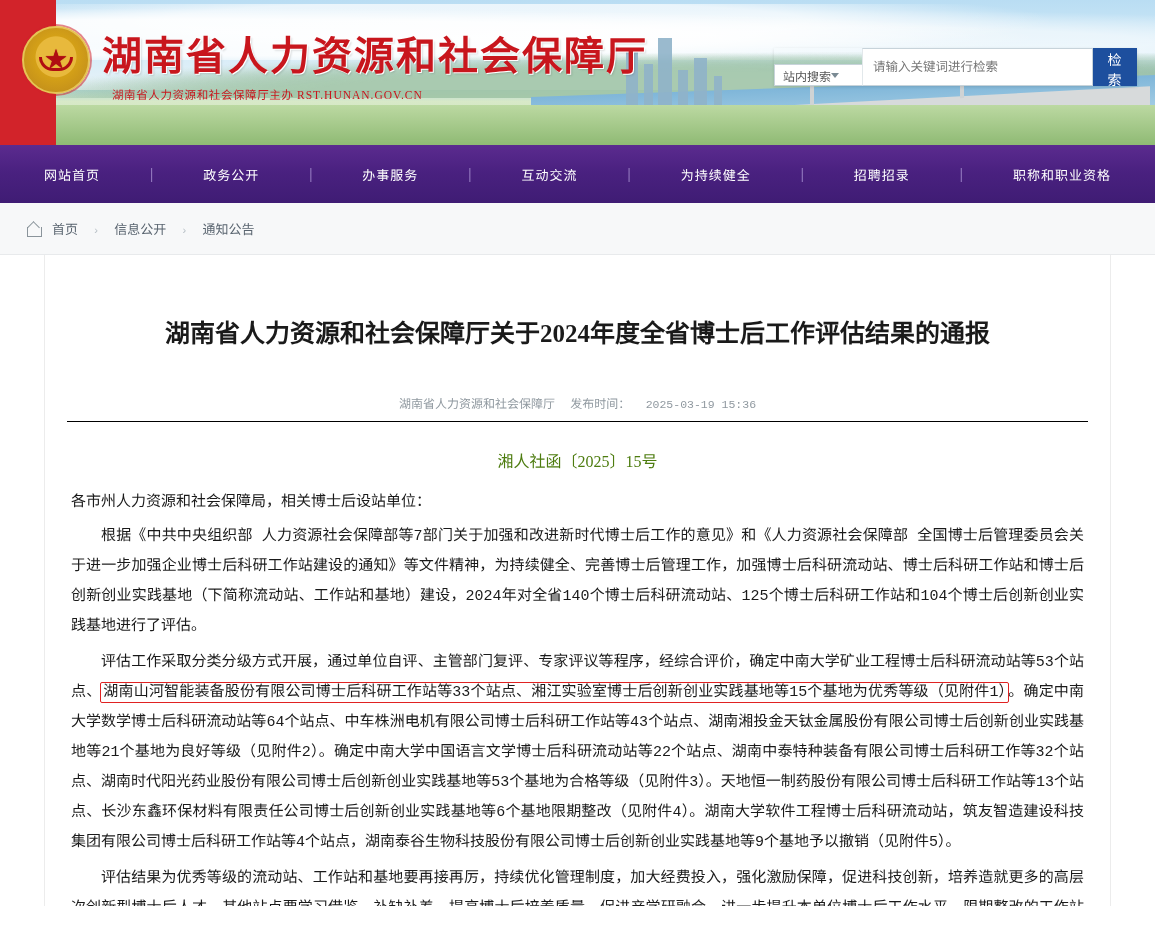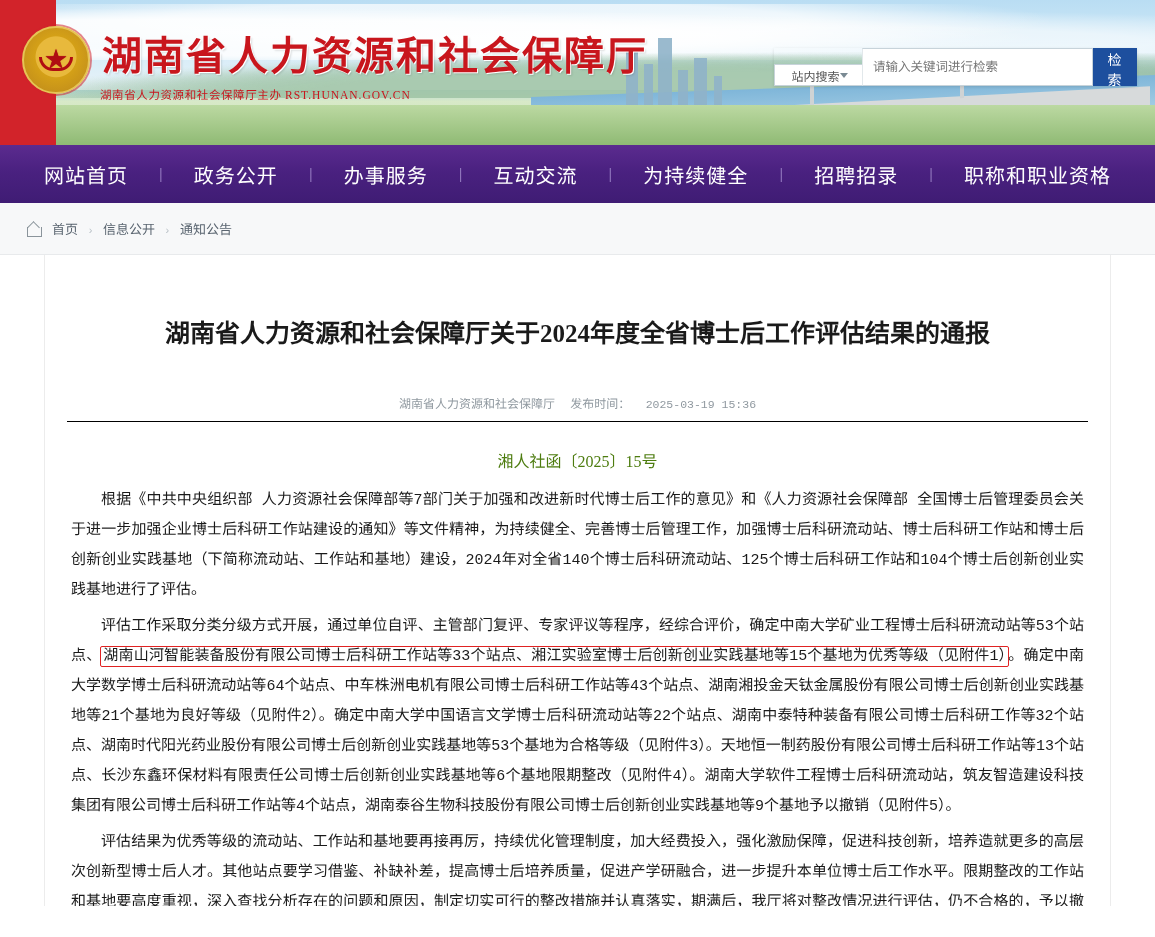--- a/index.html
+++ b/index.html
@@ -96,35 +96,35 @@
   .sitetitle {
     position:absolute; left:102px; top:24px;
     font-family: "Liberation Serif", serif;
     font-weight:bold;
     font-size:40px;
     letter-spacing:2px;
     color:#c8161d;
     text-shadow: 1px 1px 0 #fff, 2px 2px 2px rgba(0,0,0,.12);
   }
   .subtitle {
-    position:absolute; left:100px; top:86px;
+    position:absolute; left:112px; top:86px;
     font-size:11.5px; color:#c8161d; letter-spacing:.6px;
     font-family:"Liberation Serif", serif;
   }
   .subtitle .en { letter-spacing:1px; }
 
   
   .searchbox {
     position:absolute; right:18px; top:48px;
     display:flex; align-items:stretch; height:38px;
     box-shadow:0 1px 3px rgba(0,0,0,.12);
   }
   .scope {
     width:88px; background:#fff; border:1px solid #c7d3da; border-right:none;
-    font-size:12px; color:#555; display:flex; align-items:center; justify-content:center;
+    font-size:12px; color:#555; display:flex; align-items:center; justify-content:flex-start;
     padding:0 6px 0 8px;
     margin-top:16px;
   }
   .scope .chev {
     width:0;height:0;border-left:4px solid transparent;border-right:4px solid transparent;
     border-top:5px solid #7a8a93;
   }
   .skeyword {
     width:231px; background:#fff; border:1px solid #c7d3da; border-left:1px solid #e2e8eb;
     font-size:12.5px; color:#9aa6ad; padding:0 10px; outline:none;
@@ -136,21 +136,21 @@
   }
 
   
   .nav {
     height:58px; width:1155px;
     background: linear-gradient(to bottom, #5b2b8f 0%, #4a2180 45%, #3f1c74 100%);
     display:flex; align-items:center; justify-content:space-between;
     padding:0 30px;
   }
   .nav a {
-    color:#fff; font-size:20px; text-decoration:none; letter-spacing:1px;
+    color:#fff; font-size:13px; text-decoration:none; letter-spacing:1px;
     padding:0 14px; white-space:nowrap;
   }
   .nav .sep { color:#8f74bb; font-size:14px; }
 
   
   .crumbwrap {
     height:52px; background:#f7f8f9; border-bottom:1px solid #e8eaec;
     display:flex; align-items:center; padding-left:26px;
   }
   .home-ico {
@@ -159,21 +159,21 @@
   .home-ico::before{
     content:""; position:absolute; left:1px; top:5px; width:13px;height:9px;
     border:1.6px solid #8a949b; border-top:none;
   }
   .home-ico::after{
     content:""; position:absolute; left:0px; top:0px; width:8px;height:8px;
     border-top:1.6px solid #8a949b; border-right:1.6px solid #8a949b;
     transform: rotate(-45deg); transform-origin:center;
     left:3px; top:1px;
   }
-  .crumb { font-size:13px; color:#5a6570; }
+  .crumb { font-size:13px; color:#5a6570;font-family:Liberation Mono, monospace; }
   .crumb a { color:#5a6570; text-decoration:none; }
   .crumb .arrow { color:#b9c1c7; margin:0 7px; font-size:11px; }
 
   
   .page {
     width:1067px; margin:0 auto; background:#fff;
     border-left:1px solid #ececec; border-right:1px solid #ececec;
     height:651px; overflow:hidden;
   }
   .art-title {
@@ -286,18 +286,19 @@
 
   <div class="meta">
     <span>湖南省人力资源和社会保障厅</span>
     <span>发布时间：</span>
     <span class="mono">2025-03-19 15:36</span>
   </div>
 
   <div class="docno">湘人社函〔2025〕15号</div>
 
   <div class="body">
+    <p>各市州人力资源和社会保障局，相关博士后设站单位：</p>
     <p class="ind">根据《中共中央组织部 人力资源社会保障部等7部门关于加强和改进新时代博士后工作的意见》和《人力资源社会保障部 全国博士后管理委员会关于进一步加强企业博士后科研工作站建设的通知》等文件精神，为持续健全、完善博士后管理工作，加强博士后科研流动站、博士后科研工作站和博士后创新创业实践基地（下简称流动站、工作站和基地）建设，2024年对全省140个博士后科研流动站、125个博士后科研工作站和104个博士后创新创业实践基地进行了评估。</p>
     <p class="ind"><span>评估工作采取分类分级方式开展，通过单位自评、主管部门复评、专家评议等程序，经综合评价，确定中南大学矿业工程博士后科研流动站等53个站点、</span><span class="hl">湖南山河智能装备股份有限公司博士后科研工作站等33个站点、湘江实验室博士后创新创业实践基地等15个基地为优秀等级（见附件1）</span><span>。确定中南大学数学博士后科研流动站等64个站点、中车株洲电机有限公司博士后科研工作站等43个站点、湖南湘投金天钛金属股份有限公司博士后创新创业实践基地等21个基地为良好等级（见附件2）。确定中南大学中国语言文学博士后科研流动站等22个站点、湖南中泰特种装备有限公司博士后科研工作等32个站点、湖南时代阳光药业股份有限公司博士后创新创业实践基地等53个基地为合格等级（见附件3）。天地恒一制药股份有限公司博士后科研工作站等13个站点、长沙东鑫环保材料有限责任公司博士后创新创业实践基地等6个基地限期整改（见附件4）。湖南大学软件工程博士后科研流动站，筑友智造建设科技集团有限公司博士后科研工作站等4个站点，湖南泰谷生物科技股份有限公司博士后创新创业实践基地等9个基地予以撤销（见附件5）。</span></p>
     <p class="ind">评估结果为优秀等级的流动站、工作站和基地要再接再厉，持续优化管理制度，加大经费投入，强化激励保障，促进科技创新，培养造就更多的高层次创新型博士后人才。其他站点要学习借鉴、补缺补差，提高博士后培养质量，促进产学研融合，进一步提升本单位博士后工作水平。限期整改的工作站和基地要高度重视，深入查找分析存在的问题和原因，制定切实可行的整改措施并认真落实，期满后，我厅将对整改情况进行评估，仍不合格的，予以撤销。</p>
 
   </div>
 </div>
 
 </body></html>

